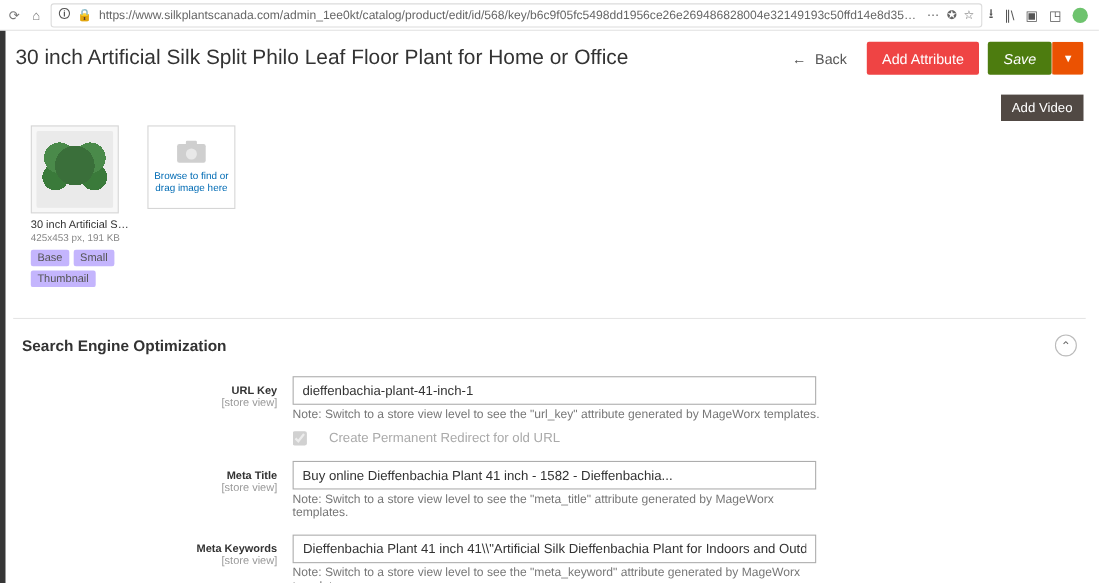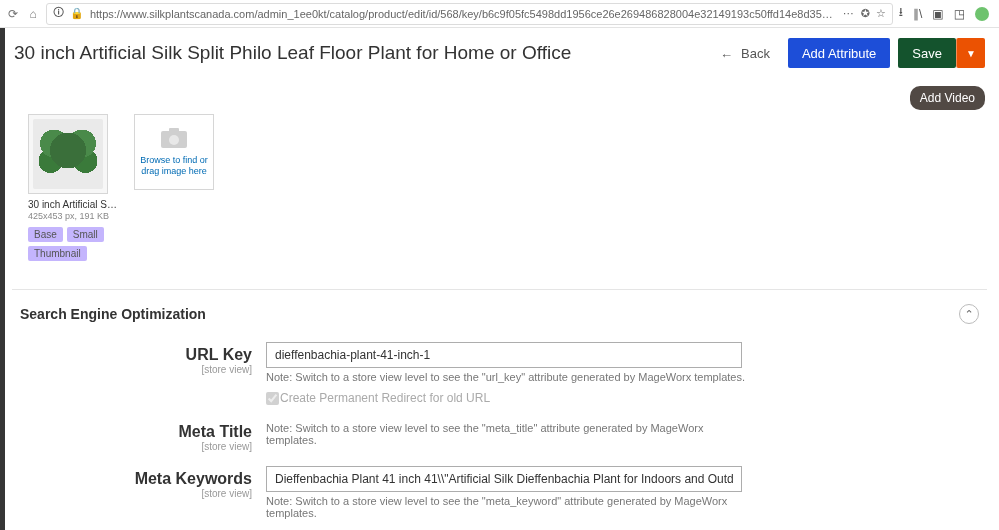--- a/index.html
+++ b/index.html
@@ -72,22 +72,22 @@
     align-items: center;
     justify-content: center;
   }
   .btn-back {
     background: transparent;
     color: #555;
     gap: 8px;
     padding: 0 10px;
   }
   .btn-back .arrow { font-size: 13px; }
-  .btn-dark { background: #1d4ed8; color: #fff; }
-  .btn-primary { background: #14532d; color: #fff; }
+  .btn-dark { background: #ef4444; color: #fff; }
+  .btn-primary { background: #4d7c0f; color: #fff; font-style: italic; }
   .btn-split-caret {
     width: 22px;
     background: #eb5202;
     color: #fff;
     border-left: 1px solid rgba(255,255,255,.35);
     font-size: 10px;
   }
   .btn-group { display: inline-flex; }
 
   
@@ -96,21 +96,21 @@
     justify-content: flex-end;
     padding: 8px 14px 4px 14px;
   }
   .btn-small-dark {
     background: #514944;
     color: #fff;
     height: 24px;
     padding: 0 10px;
     font-size: 12px;
     border: none;
-    border-radius: 10px;
+    border-radius: 0;
     cursor: pointer;
   }
 
   
   .gallery {
     display: flex;
     gap: 16px;
     padding: 0 24px 14px 28px;
     align-items: flex-start;
   }
@@ -186,41 +186,41 @@
   .form-row {
     display: flex;
     margin: 6px 0 14px 0;
   }
   .form-label-col {
     width: 250px;
     text-align: right;
     padding-right: 14px;
     padding-top: 4px;
   }
-  .form-label { font-size: 16px; font-weight: 600; color: #333; }
+  .form-label { font-size: 10px; font-weight: 600; color: #333; }
   .form-scope { font-size: 10px; color: #999; display: block; }
   .form-field-col { flex: 1; padding-right: 20px; }
   .input-text {
     width: 476px;
     height: 26px;
     border: 1px solid #adadad;
     padding: 0 8px;
     font-size: 12px;
     color: #333;
   }
   .note {
     font-size: 11px;
     color: #777;
     margin-top: 3px;
     max-width: 480px;
   }
   .checkbox-row {
     display: flex;
     align-items: center;
-    gap: 1px;
+    gap: 20px;
     margin-top: 8px;
     font-size: 12px;
     color: #aaa;
   }
   .checkbox-row input[type=checkbox]{ accent-color:#888; }
 
   .left-stripe {
     position: absolute;
     left: 0; top: 28px; bottom: 0;
     width: 5px;
@@ -312,20 +312,21 @@
       </label>
     </div>
   </div>
 
   <div class="form-row">
     <div class="form-label-col">
       <span class="form-label">Meta Title</span>
       <span class="form-scope">[store view]</span>
     </div>
     <div class="form-field-col">
+      <input class="input-text" type="text" value="Buy online Dieffenbachia Plant 41 inch - 1582 - Dieffenbachia..." style="">
       <div class="note">Note: Switch to a store view level to see the "meta_title" attribute generated by MageWorx templates.</div>
     </div>
   </div>
 
   <div class="form-row">
     <div class="form-label-col">
       <span class="form-label">Meta Keywords</span>
       <span class="form-scope">[store view]</span>
     </div>
     <div class="form-field-col">

